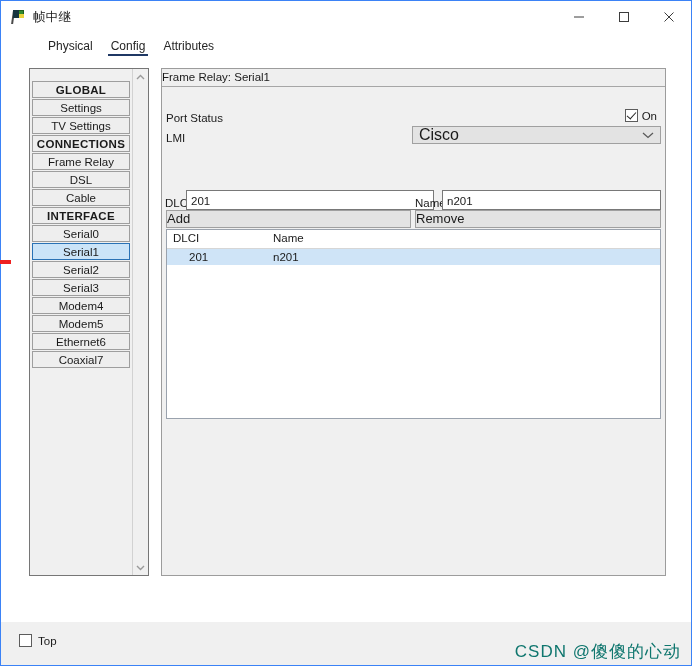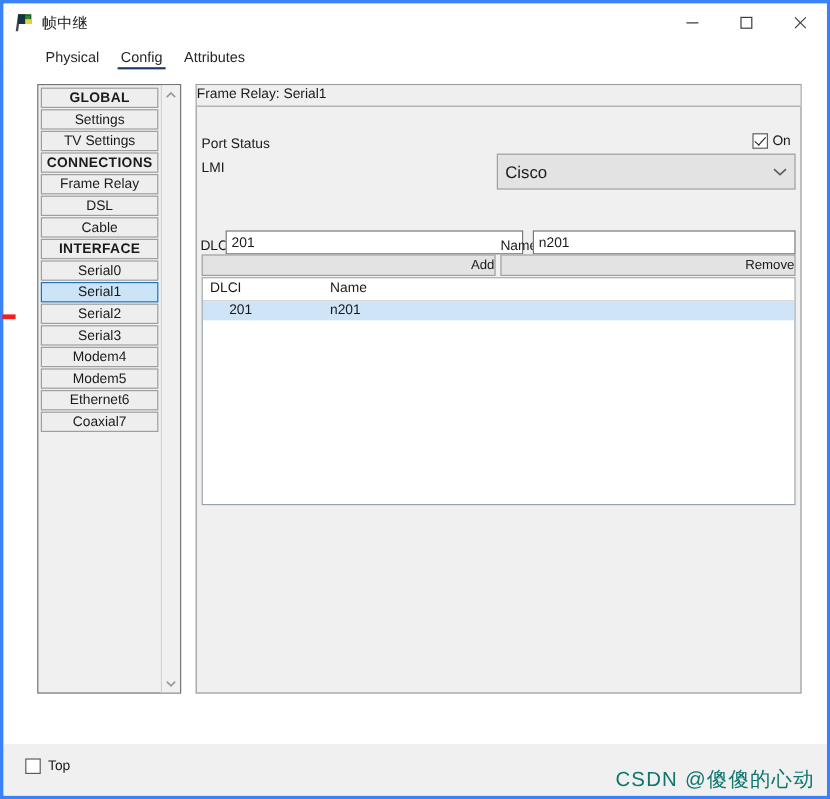--- a/index.html
+++ b/index.html
@@ -17,21 +17,21 @@
     position: relative;
   }
 
   
   #window {
     position: absolute;
     left: 0; top: 0;
     width: 692px;
     height: 666px;
     box-sizing: border-box;
-    border: 3px solid #3b82f6;
+    border: 1px solid #3b82f6;
     background: #ffffff;
     display: flex;
     flex-direction: column;
   }
 
   
   #titlebar {
     height: 32px;
     min-height: 32px;
     background: #ffffff;
@@ -95,21 +95,21 @@
   }
   .winbtn svg { display: block; }
 
   
   #tabstrip {
     height: 23px;
     min-height: 23px;
     background: #ffffff;
     display: flex;
     align-items: flex-end;
-    padding-left: 26px;
+    padding-left: 38px;
     box-sizing: border-box;
   }
   .tab {
     font-size: 12px;
     color: #262626;
     padding: 0 9px 3px 9px;
     position: relative;
     line-height: 14px;
     white-space: nowrap;
   }
@@ -146,21 +146,21 @@
     top: 12px;
     width: 120px;
     height: 508px;
     box-sizing: border-box;
     border: 1px solid #767676;
     background: #f0f0f0;
     display: flex;
   }
   #sidebar-list {
     width: 103px;
-    padding: 2px 2px 0 2px;
+    padding: 12px 2px 0 2px;
     box-sizing: border-box;
   }
   .side-item {
     height: 17px;
     line-height: 16px;
     text-align: center;
     font-size: 11.5px;
     color: #1a1a1a;
     background: #eeeeee;
     border: 1px solid #9e9e9e;
@@ -256,28 +256,28 @@
     border-width: 0 1.6px 1.6px 0;
     transform: rotate(42deg);
   }
   #on-label { font-size: 11.5px; }
 
   #lmi-select {
     position: absolute;
     left: 250px;
     top: 39px;
     width: 249px;
-    height: 30px;
+    height: 18px;
     box-sizing: border-box;
     background: #e3e3e3;
     border: 1px solid #a0a0a0;
     display: flex;
     align-items: center;
     padding: 0 6px;
-    font-size: 14px;
+    font-size: 16px;
   }
   #lmi-select .chev {
     margin-left: auto;
     color: #555;
     font-size: 10px;
     line-height: 0;
   }
 
   
   #dlci-label { left: 3px; top: 110px; }
@@ -296,22 +296,22 @@
   }
   #dlci-input { left: 24px; top: 103px; width: 248px; }
   #name-input { left: 280px; top: 103px; width: 219px; }
 
   .panel-button {
     position: absolute;
     box-sizing: border-box;
     height: 18px;
     background: #e3e3e3;
     border: 1px solid #a0a0a0;
-    font-size: 11px;
-    text-align: right;
+    font-size: 13px;
+    text-align: left;
     line-height: 16px;
     color: #1a1a1a;
   }
   #add-button { left: 4px; top: 123px; width: 245px; }
   #remove-button { left: 253px; top: 123px; width: 246px; }
 
   
   #table-wrap {
     position: absolute;
     left: 4px;

